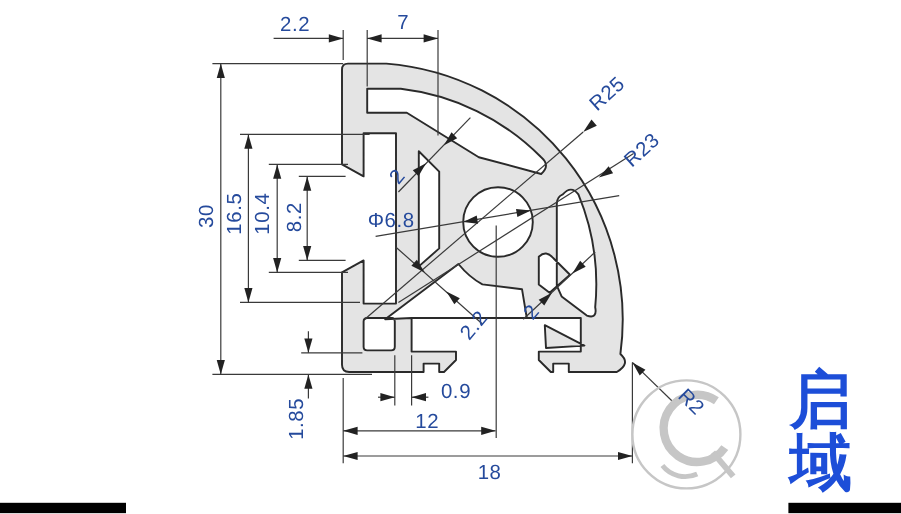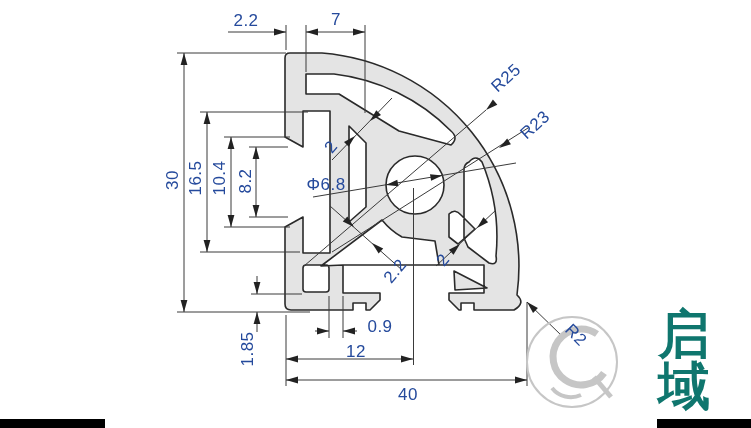--- a/index.html
+++ b/index.html
@@ -5,21 +5,21 @@
   html,body{margin:0;padding:0;background:#ffffff;}
   #stage{position:relative;width:751px;height:428px;background:#ffffff;overflow:hidden;
          font-family:"Liberation Sans", sans-serif;}
   #stage svg{position:absolute;left:0;top:0;}
   .dim{position:absolute;color:#254a9c;font-size:17px;line-height:1;white-space:nowrap;
        transform:translate(-50%,-50%);letter-spacing:0.5px;}
   .rm90{transform:translate(-50%,-50%) rotate(-90deg);}
   .r42n{transform:translate(-50%,-50%) rotate(-42deg);}
   .r50n{transform:translate(-50%,-50%) rotate(-50deg);}
   .r45p{transform:translate(-50%,-50%) rotate(45deg);}
-  .brand{position:absolute;color:#0f766e;font-size:52px;font-weight:bold;line-height:1;
+  .brand{position:absolute;color:#1d4ed8;font-size:52px;font-weight:bold;line-height:1;
          letter-spacing:16px;transform:translate(-50%,-50%);}
   .bar{position:absolute;height:9px;top:419px;background:#000;}
   .bar.left{left:0;width:105px;}
   .bar.right{left:657px;width:94px;}
 </style>
 </head>
 <body>
 
 <div id="stage">
 
@@ -156,20 +156,20 @@
   <span class="dim rm90" style="left:245px;top:181px">8.2</span>
   <span class="dim" style="left:326px;top:184px">Φ6.8</span>
   <span class="dim r42n" style="left:506px;top:78px">R25</span>
   <span class="dim r42n" style="left:535px;top:125px">R23</span>
   <span class="dim r50n" style="left:331px;top:147px">2</span>
   <span class="dim r50n" style="left:395px;top:271px">2.2</span>
   <span class="dim r50n" style="left:443px;top:260px">2</span>
   <span class="dim" style="left:380px;top:326px">0.9</span>
   <span class="dim" style="left:356px;top:351px">12</span>
   <span class="dim rm90" style="left:247px;top:349px">1.85</span>
-  <span class="dim" style="left:408px;top:394px">40</span>
+  <span class="dim" style="left:408px;top:394px">18</span>
   <span class="dim r45p" style="left:576px;top:335px">R2</span>
 
   <span class="brand" style="left:692px;top:360px">启域</span>
 
   <div class="bar left"></div>
   <div class="bar right"></div>
 </div>
 
 </body></html>

